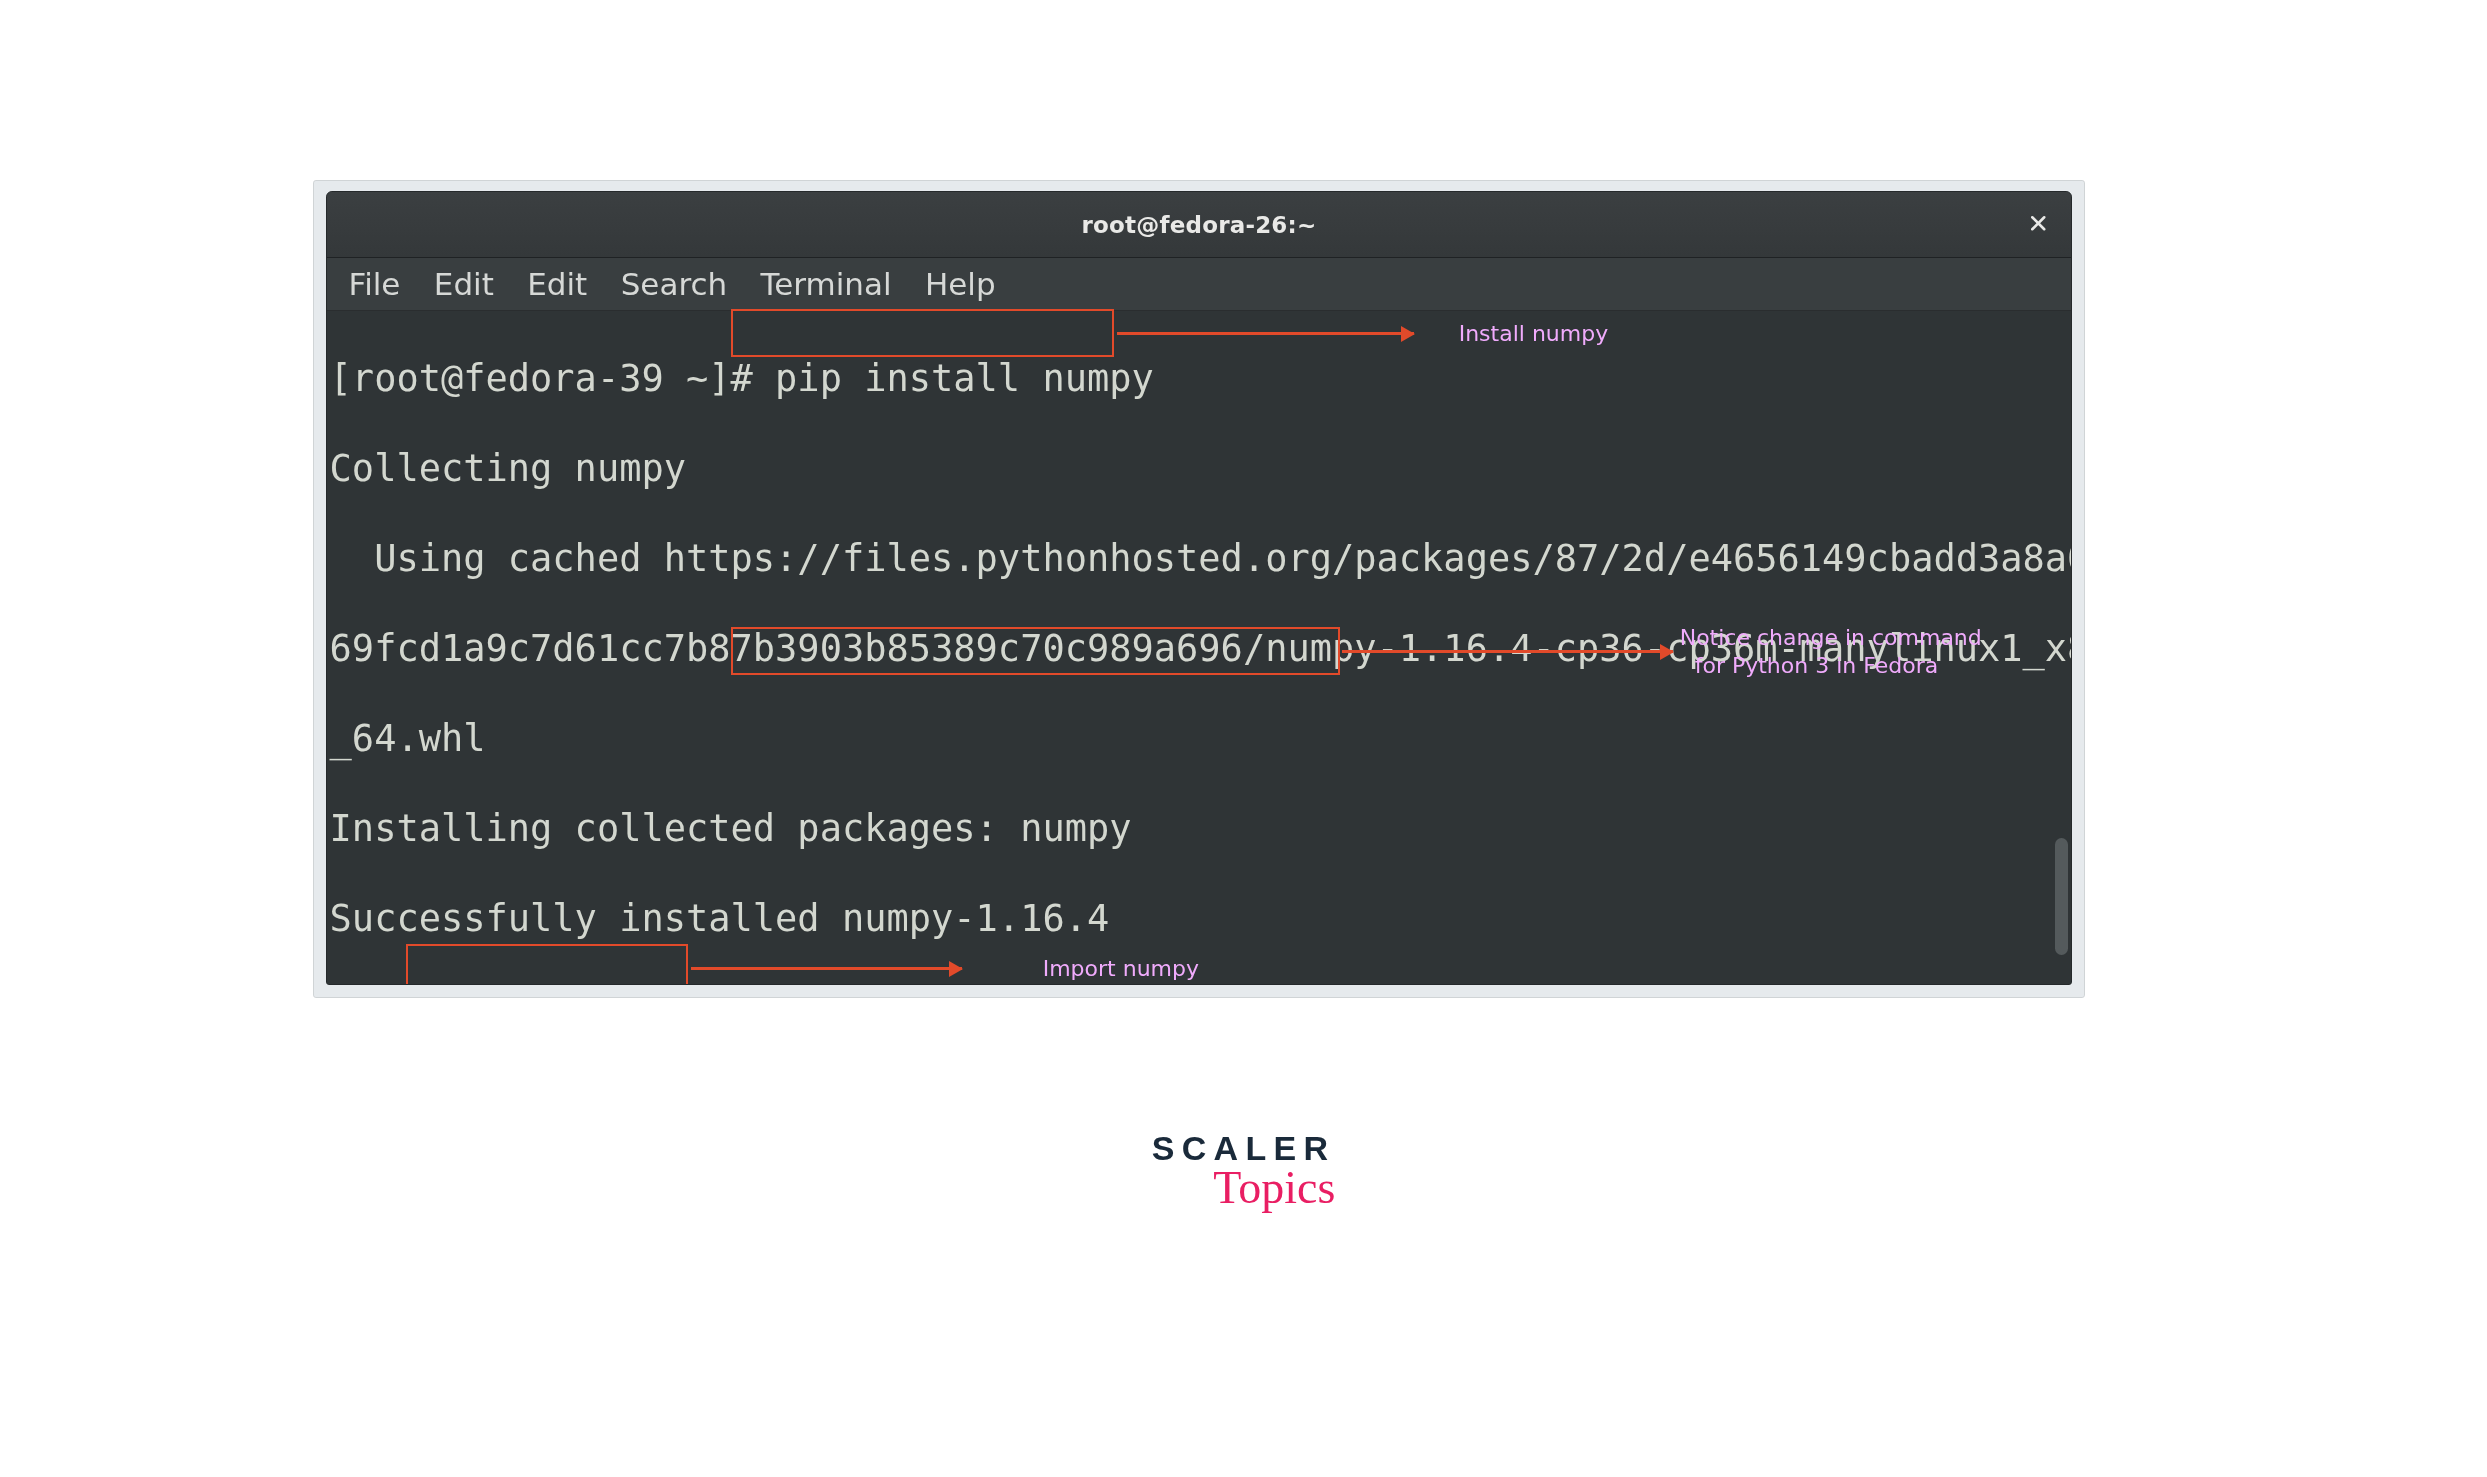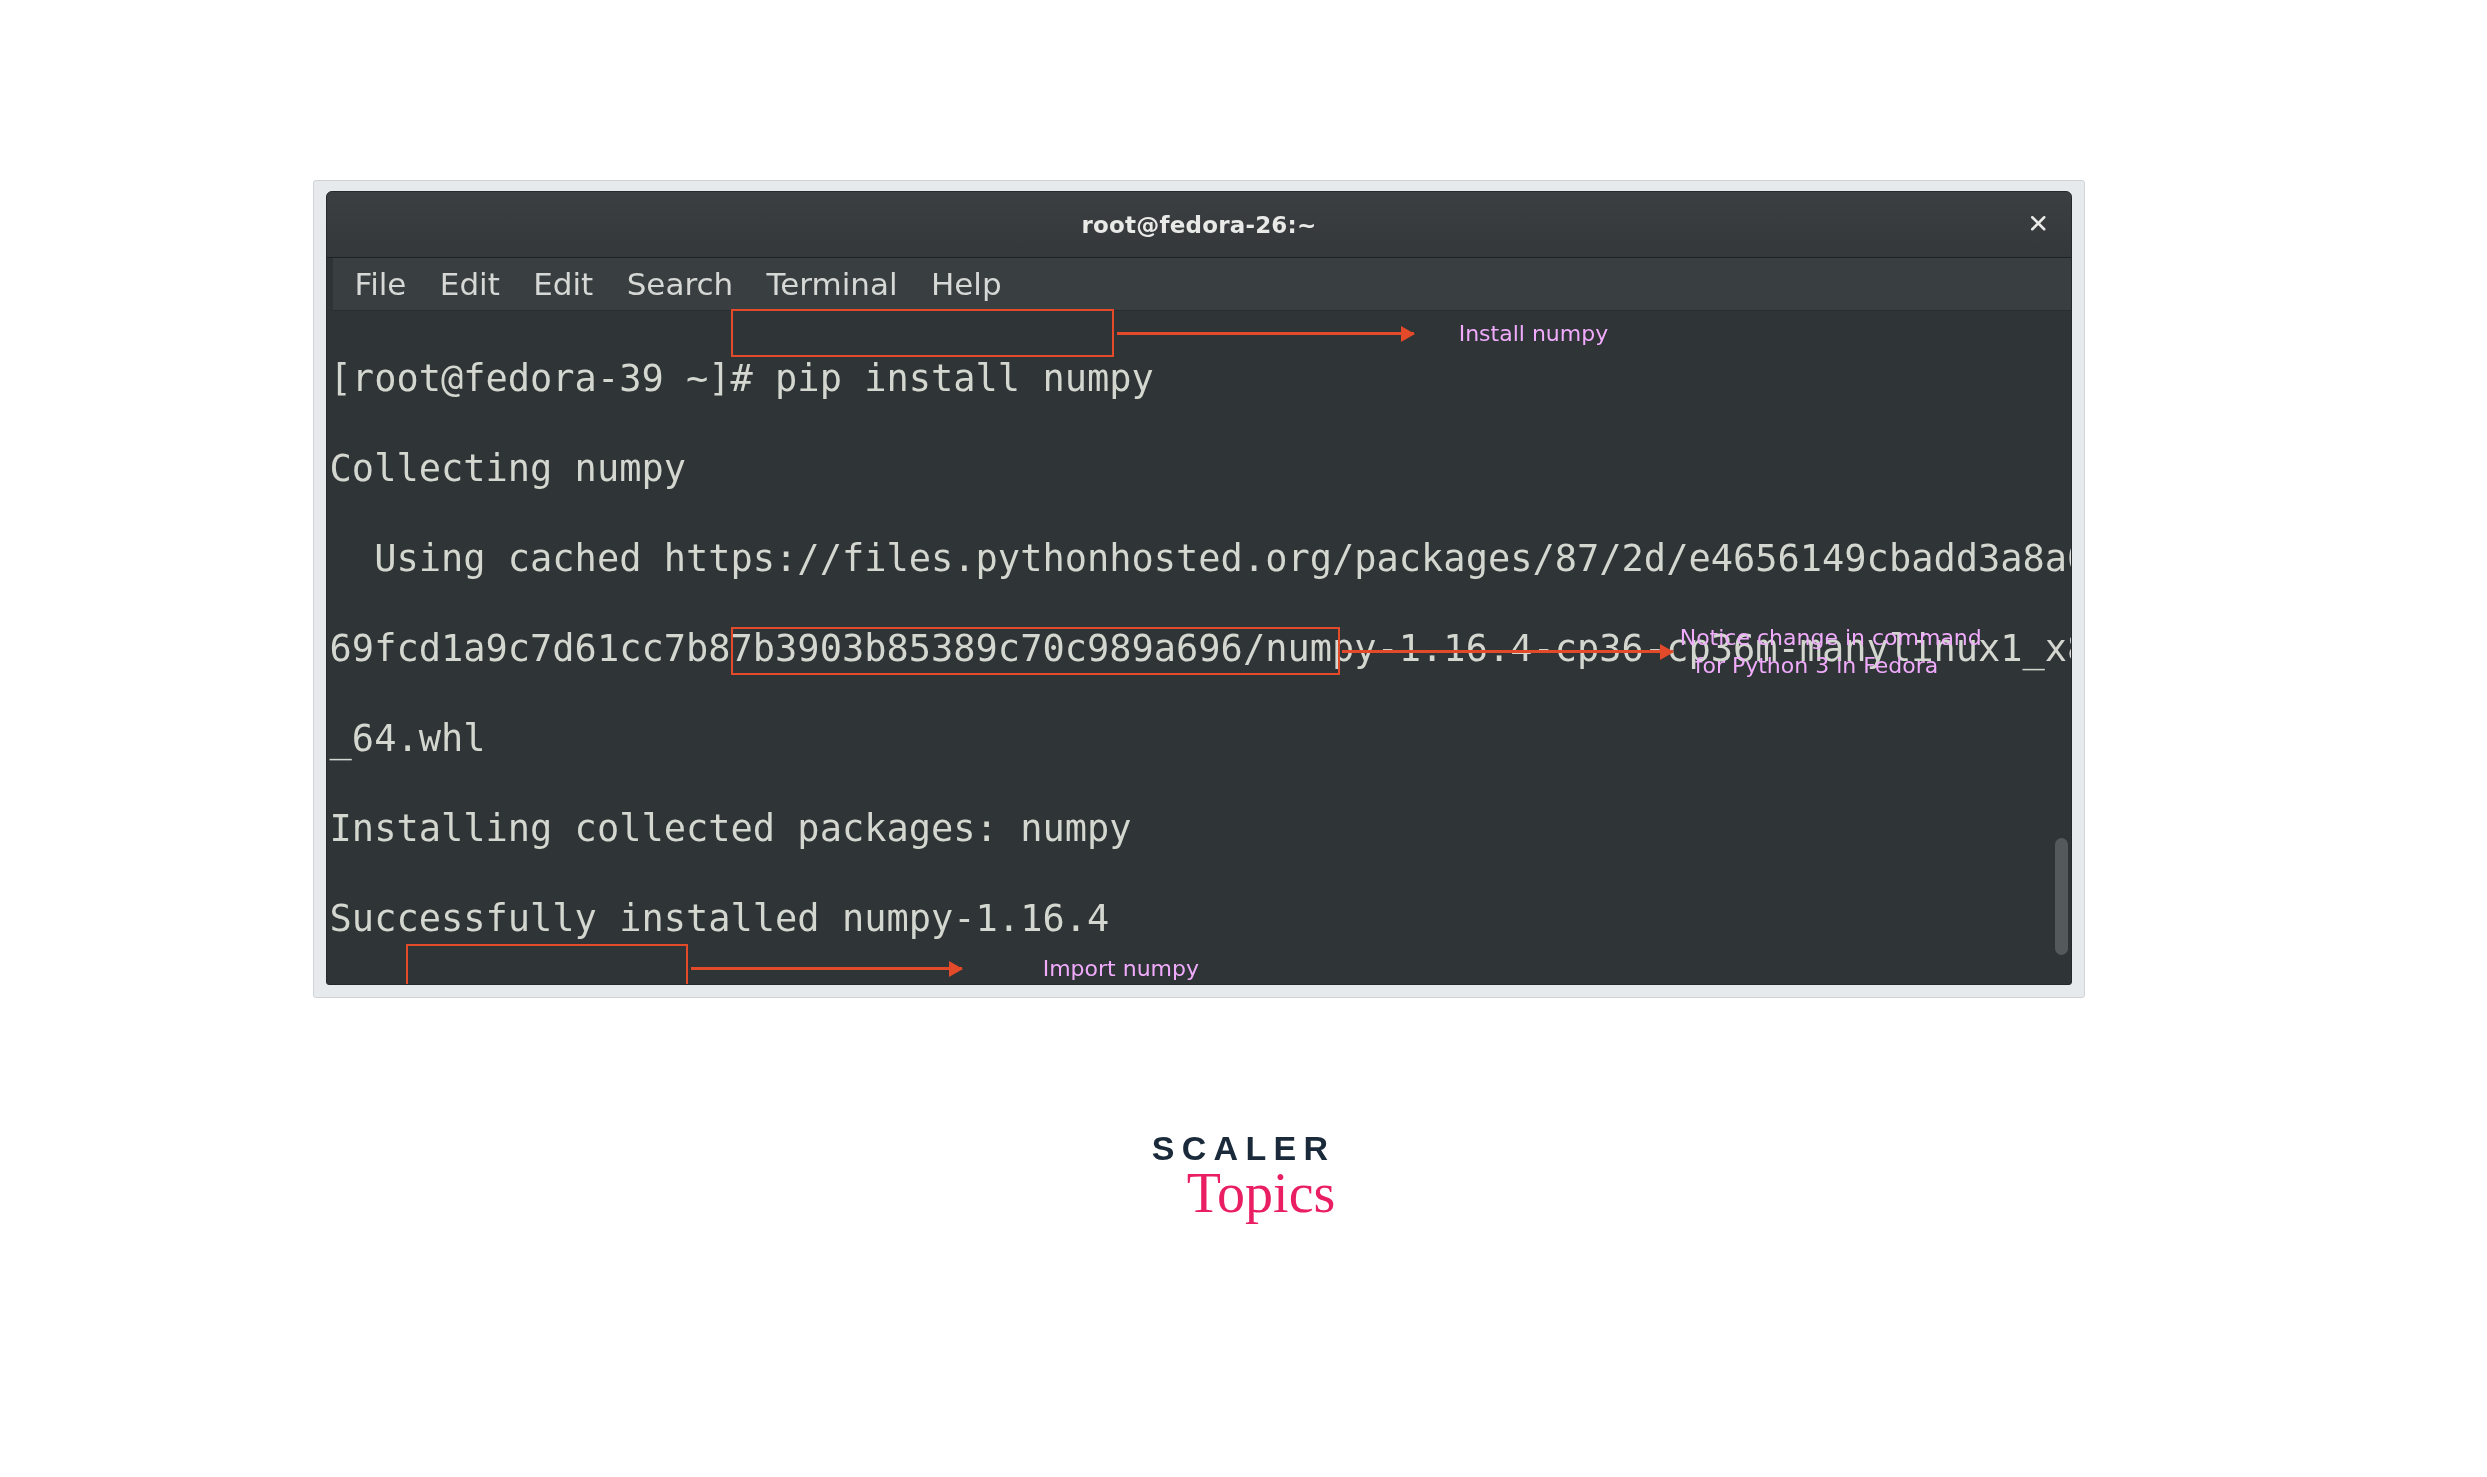--- a/index.html
+++ b/index.html
@@ -62,21 +62,20 @@
   .close-btn svg{ width:20.5px; height:20.5px; }
 
   .menubar{
     height: 53px;
     background: #393e40;
     border-bottom: 0.7px solid #2a2d2f;
     display:flex;
     align-items:center;
     padding: 0 11.7px;
     gap: 13px;
-    margin-left: 6px;
   }
   .menubar .mi{
     color:#d6d8d6;
     font-family: "DejaVu Sans", "Segoe UI", sans-serif;
     font-size: 31px;
     padding: 2.9px 10.2px;
     border-radius: 2.9px;
     cursor: default;
   }
 
@@ -142,21 +141,21 @@
   }
   .footer-logo .sc{
     font-family: "Arial Black","Segoe UI",sans-serif;
     font-weight: 900;
     letter-spacing: 7.3px;
     font-size: 34px;
     color:#1a2a3a;
   }
   .footer-logo .tp{
     font-family: "Brush Script MT","Segoe Script",cursive;
-    font-size: 56px;
+    font-size: 46px;
     color:#e91e63;
     margin-top: -7.3px;
   }
 </style>
 </head>
 <body>
 
 <div class="stage">
   <div class="term-window">
 

